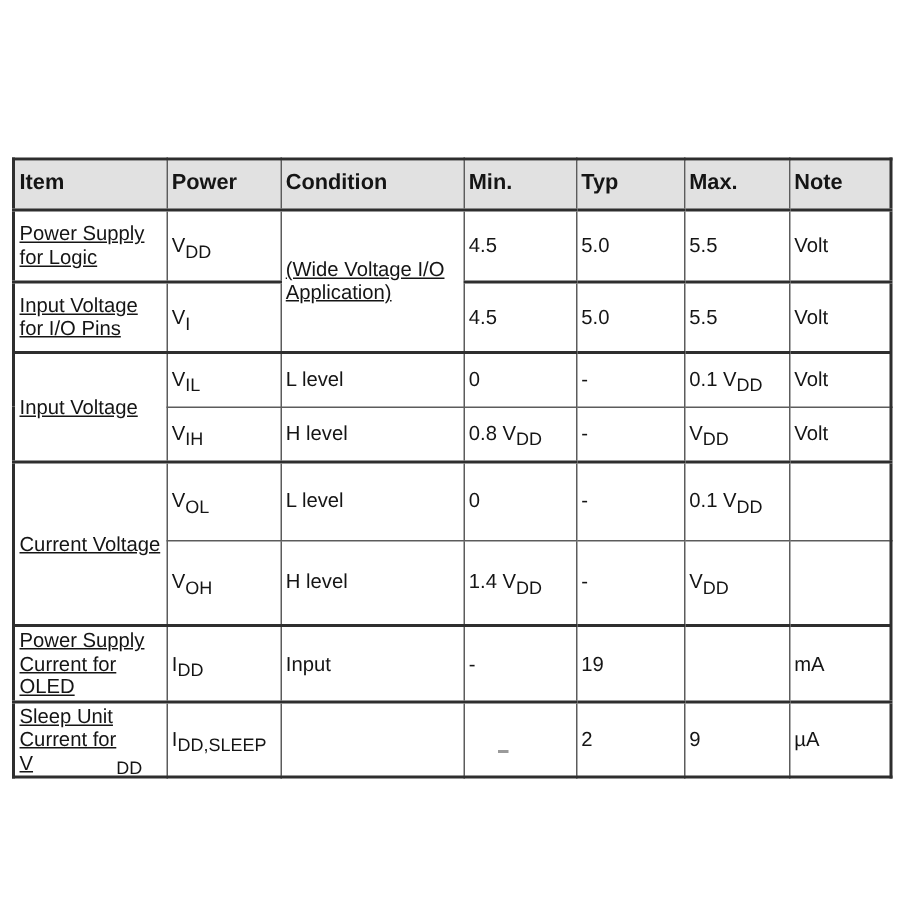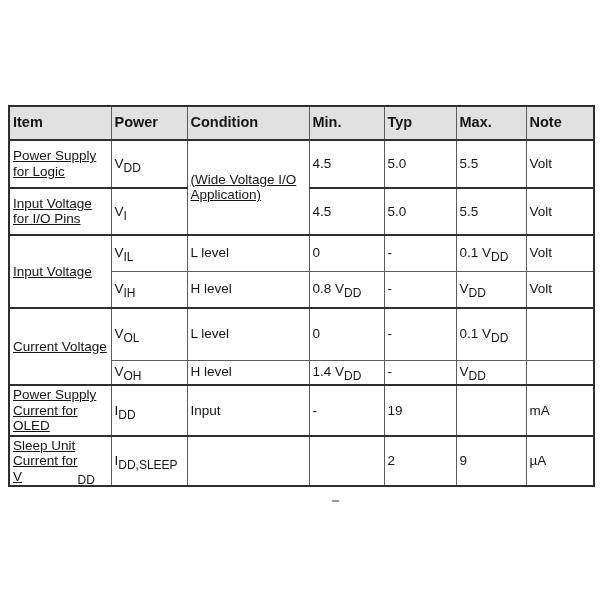--- a/index.html
+++ b/index.html
@@ -39,21 +39,21 @@
     font-size: 14.5px;
     height: 30px;
     border-bottom: 2px solid #2e2e2e;
   }
   tr.sect > td { border-top: 2px solid #2e2e2e; }
   tr.h48 { height: 48px; }
   tr.h47 { height: 47px; }
   tr.h36 { height: 36px; }
   tr.h37 { height: 37px; }
   tr.h52 { height: 52px; }
-  tr.h43 { height: 25px; }
+  tr.h43 { height: 57px; }
   tr.h51 { height: 51px; }
   tr.h46 { height: 46px; }
   .ml { white-space: pre-line; line-height: 1.13; display: inline-block; text-decoration: underline; }
   sub { font-size: 12px; line-height: 0; }
   .artifact {
     position: absolute;
     left: 332px;
     top: 500px;
     width: 7px;
     height: 2px;

